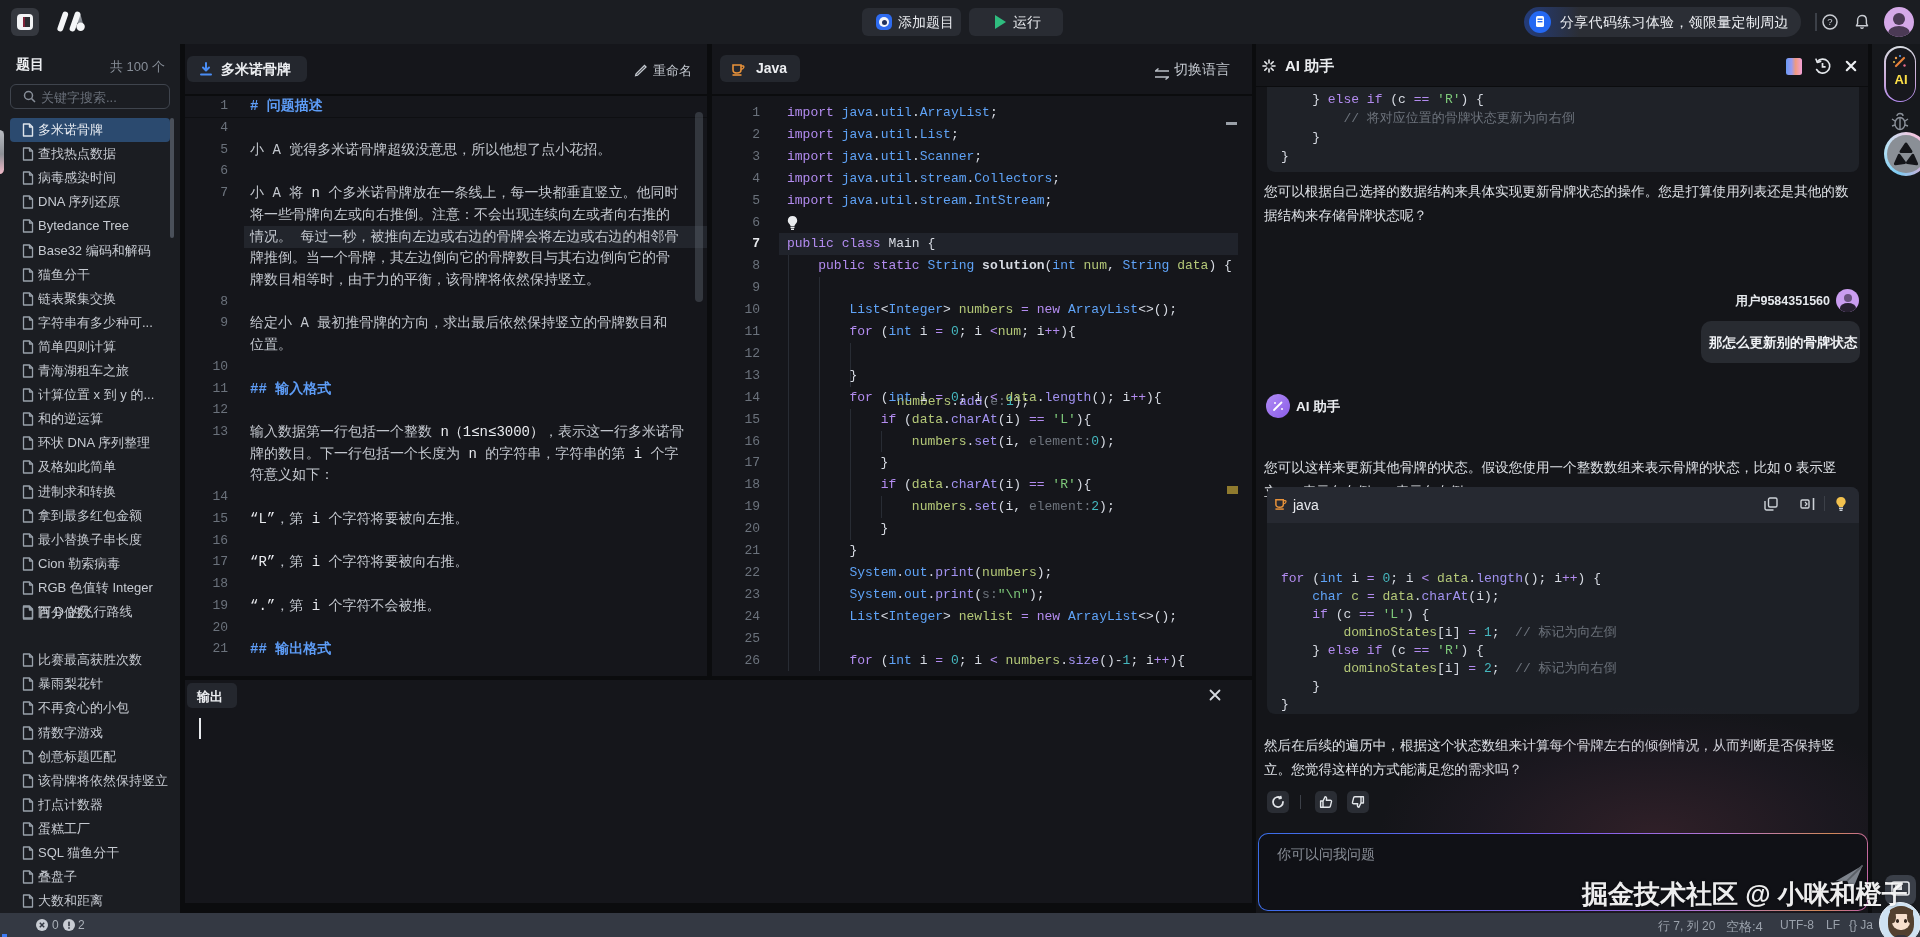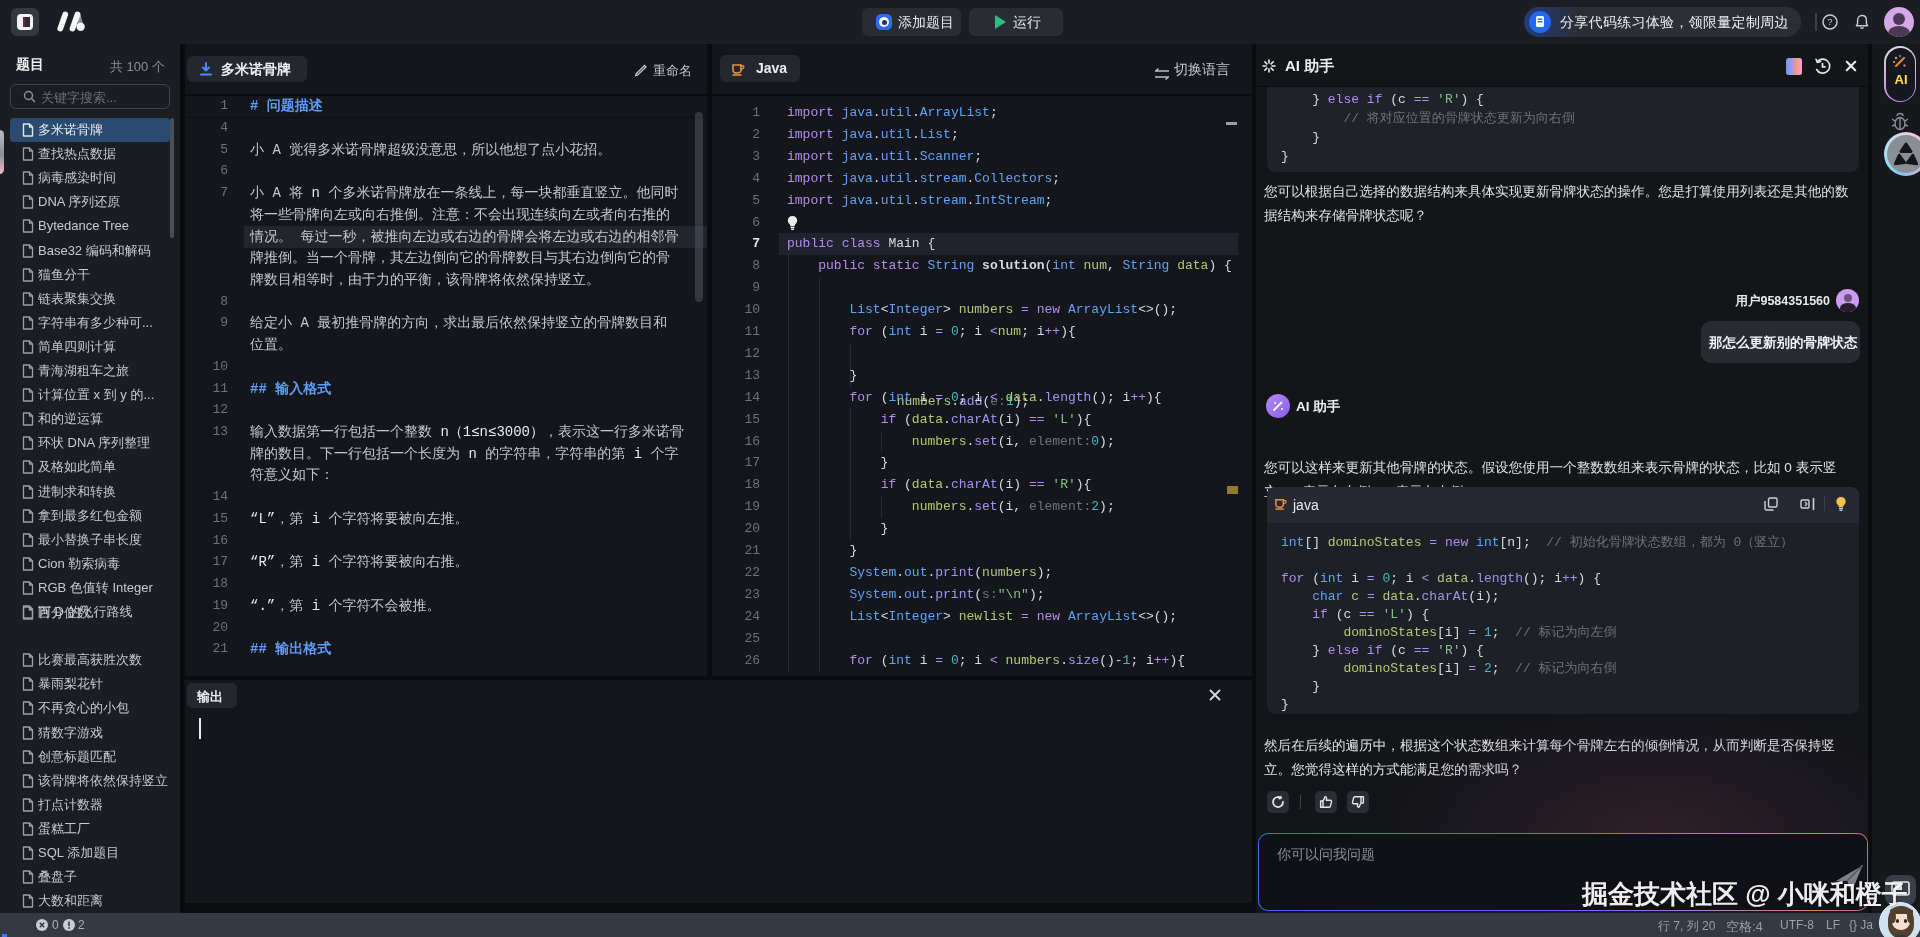--- a/index.html
+++ b/index.html
@@ -302,21 +302,21 @@
           <path d="M1.5 1 L7.5 1 L10.5 4 L10.5 13 L1.5 13 Z" fill="none" stroke="#99a1ab" stroke-width="1.3" stroke-linejoin="round"></path>
           <path d="M7.5 1 L7.5 4 L10.5 4" fill="none" stroke="#99a1ab" stroke-width="1.3" stroke-linejoin="round"></path>
         </svg>
         <span class="t">蛋糕工厂</span>
       </div>
 <div class="sbitem" style="top:841.0px;">
         <svg width="12" height="14" viewBox="0 0 12 14">
           <path d="M1.5 1 L7.5 1 L10.5 4 L10.5 13 L1.5 13 Z" fill="none" stroke="#99a1ab" stroke-width="1.3" stroke-linejoin="round"></path>
           <path d="M7.5 1 L7.5 4 L10.5 4" fill="none" stroke="#99a1ab" stroke-width="1.3" stroke-linejoin="round"></path>
         </svg>
-        <span class="t">SQL 添加题目</span>
+        <span class="t">SQL 猫鱼分干</span>
       </div>
 <div class="sbitem" style="top:865.1px;">
         <svg width="12" height="14" viewBox="0 0 12 14">
           <path d="M1.5 1 L7.5 1 L10.5 4 L10.5 13 L1.5 13 Z" fill="none" stroke="#99a1ab" stroke-width="1.3" stroke-linejoin="round"></path>
           <path d="M7.5 1 L7.5 4 L10.5 4" fill="none" stroke="#99a1ab" stroke-width="1.3" stroke-linejoin="round"></path>
         </svg>
         <span class="t">叠盘子</span>
       </div>
 <div class="sbitem" style="top:889.2px;">
         <svg width="12" height="14" viewBox="0 0 12 14">
@@ -538,21 +538,20 @@
 <path d="M13.5 1 L13.5 13" stroke="#cdd2d8" stroke-width="1.6"></path>
 <rect x="1" y="3" width="8" height="8" rx="1.2" fill="none" stroke="#cdd2d8" stroke-width="1.4"></rect>
 <path d="M5 5 L7 7 L5 9" fill="none" stroke="#cdd2d8" stroke-width="1.2"></path>
       </svg>
 <div class="abs" style="left:568px;top:452px;width:1px;height:15px;background:#3c4048;"></div>
 <svg class="abs" style="left:578px;top:452px;" width="14" height="16" viewBox="0 0 13 16">
 <path d="M6.5 1 C3.7 1 1.8 3 1.8 5.5 C1.8 7.2 2.8 8.3 3.6 9.2 C4.2 9.9 4.5 10.3 4.5 11 L8.5 11 C8.5 10.3 8.8 9.9 9.4 9.2 C10.2 8.3 11.2 7.2 11.2 5.5 C11.2 3 9.3 1 6.5 1 Z" fill="#f2c14e"></path>
 <rect x="4.5" y="11.6" width="4" height="1.5" fill="#cdd2d8"></rect>
         <rect x="5" y="13.6" width="3" height="1.4" fill="#cdd2d8"></rect>
       </svg>
-<div class="ail" style="left:25px;top:490px;"><span class="ty">int</span>[] <span class="va">dominoStates</span> <span class="kw">=</span> <span class="kw">new</span> <span class="ty">int</span>[n];  <span class="in">// 初始化骨牌状态数组，都为 0（竖立）</span></div>
 <div class="ail" style="left:25px;top:526px;"><span class="kw">for</span> (<span class="ty">int</span> i <span class="kw">=</span> <span class="nu">0</span>; i <span class="kw">&lt;</span> <span class="va">data</span>.<span class="fn">length</span>(); i<span class="kw">++</span>) {</div>
 <div class="ail" style="left:25px;top:544px;">    <span class="ty">char</span> <span class="va">c</span> <span class="kw">=</span> <span class="va">data</span>.<span class="fn">charAt</span>(i);</div>
 <div class="ail" style="left:25px;top:562px;">    <span class="kw">if</span> (c <span class="kw">==</span> <span class="st">'L'</span>) {</div>
 <div class="ail" style="left:25px;top:580px;">        <span class="va">dominoStates</span>[i] <span class="kw">=</span> <span class="nu">1</span>;  <span class="in">// 标记为向左倒</span></div>
 <div class="ail" style="left:25px;top:598px;">    } <span class="kw">else</span> <span class="kw">if</span> (c <span class="kw">==</span> <span class="st">'R'</span>) {</div>
 <div class="ail" style="left:25px;top:616px;">        <span class="va">dominoStates</span>[i] <span class="kw">=</span> <span class="nu">2</span>;  <span class="in">// 标记为向右倒</span></div>
 <div class="ail" style="left:25px;top:634px;">    }</div>
 <div class="ail" style="left:25px;top:652px;">}</div>
 <div class="atxt" style="left:8px;top:690px;">然后在后续的遍历中，根据这个状态数组来计算每个骨牌左右的倾倒情况，从而判断是否保持竖<br>立。您觉得这样的方式能满足您的需求吗？</div>
 <div class="abs" style="left:120px;top:660px;width:560px;height:260px;background:radial-gradient(ellipse at center, rgba(125,62,82,0.26) 0%, rgba(95,52,92,0.10) 45%, rgba(0,0,0,0) 70%);"></div>

